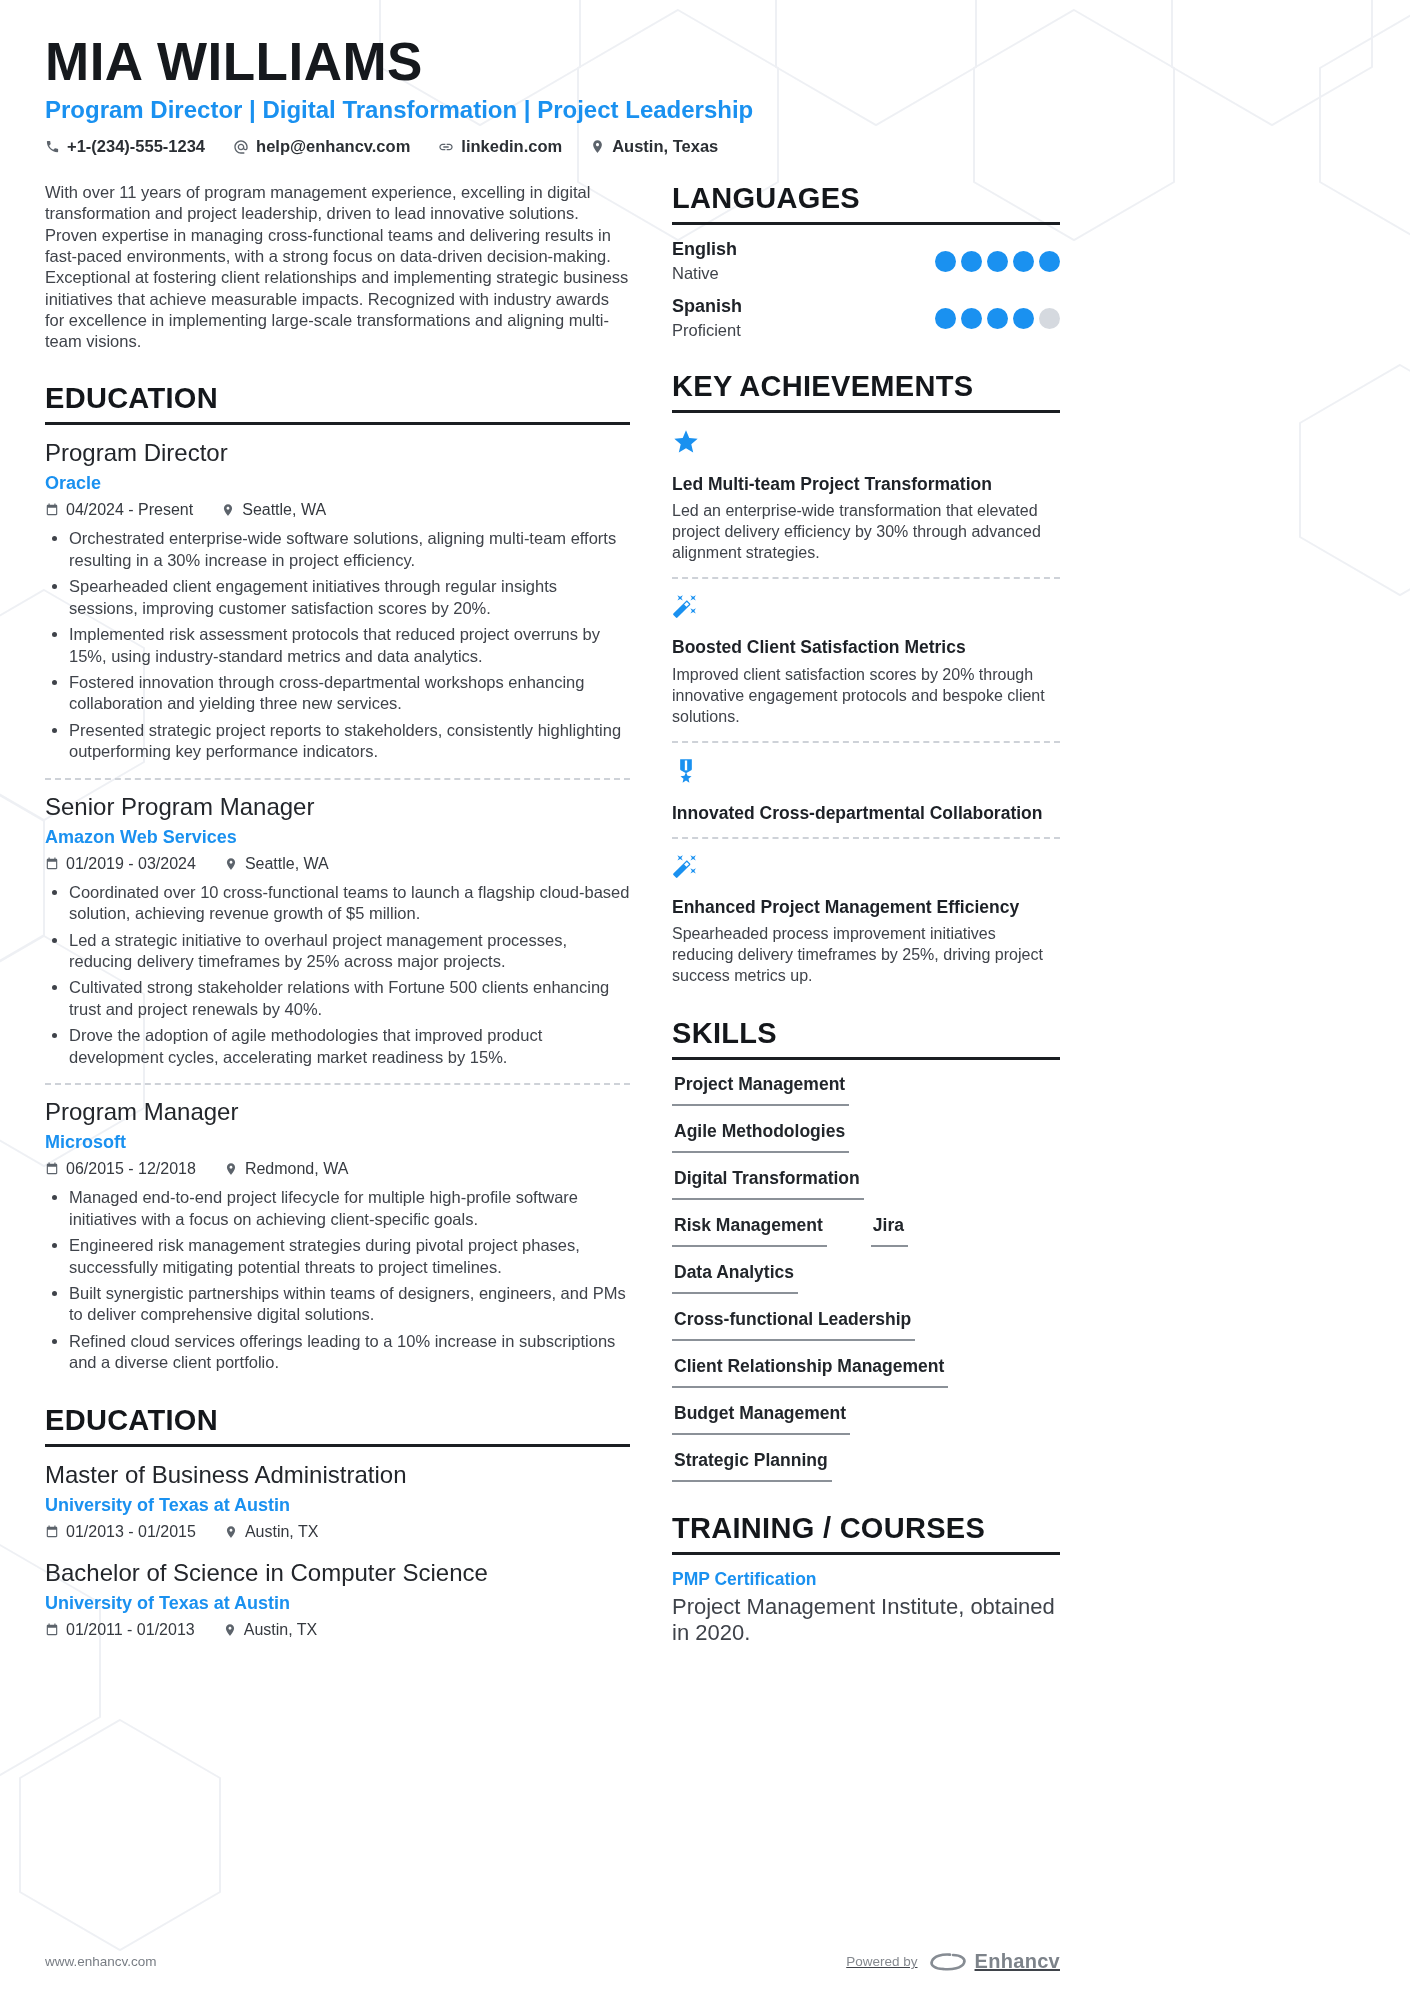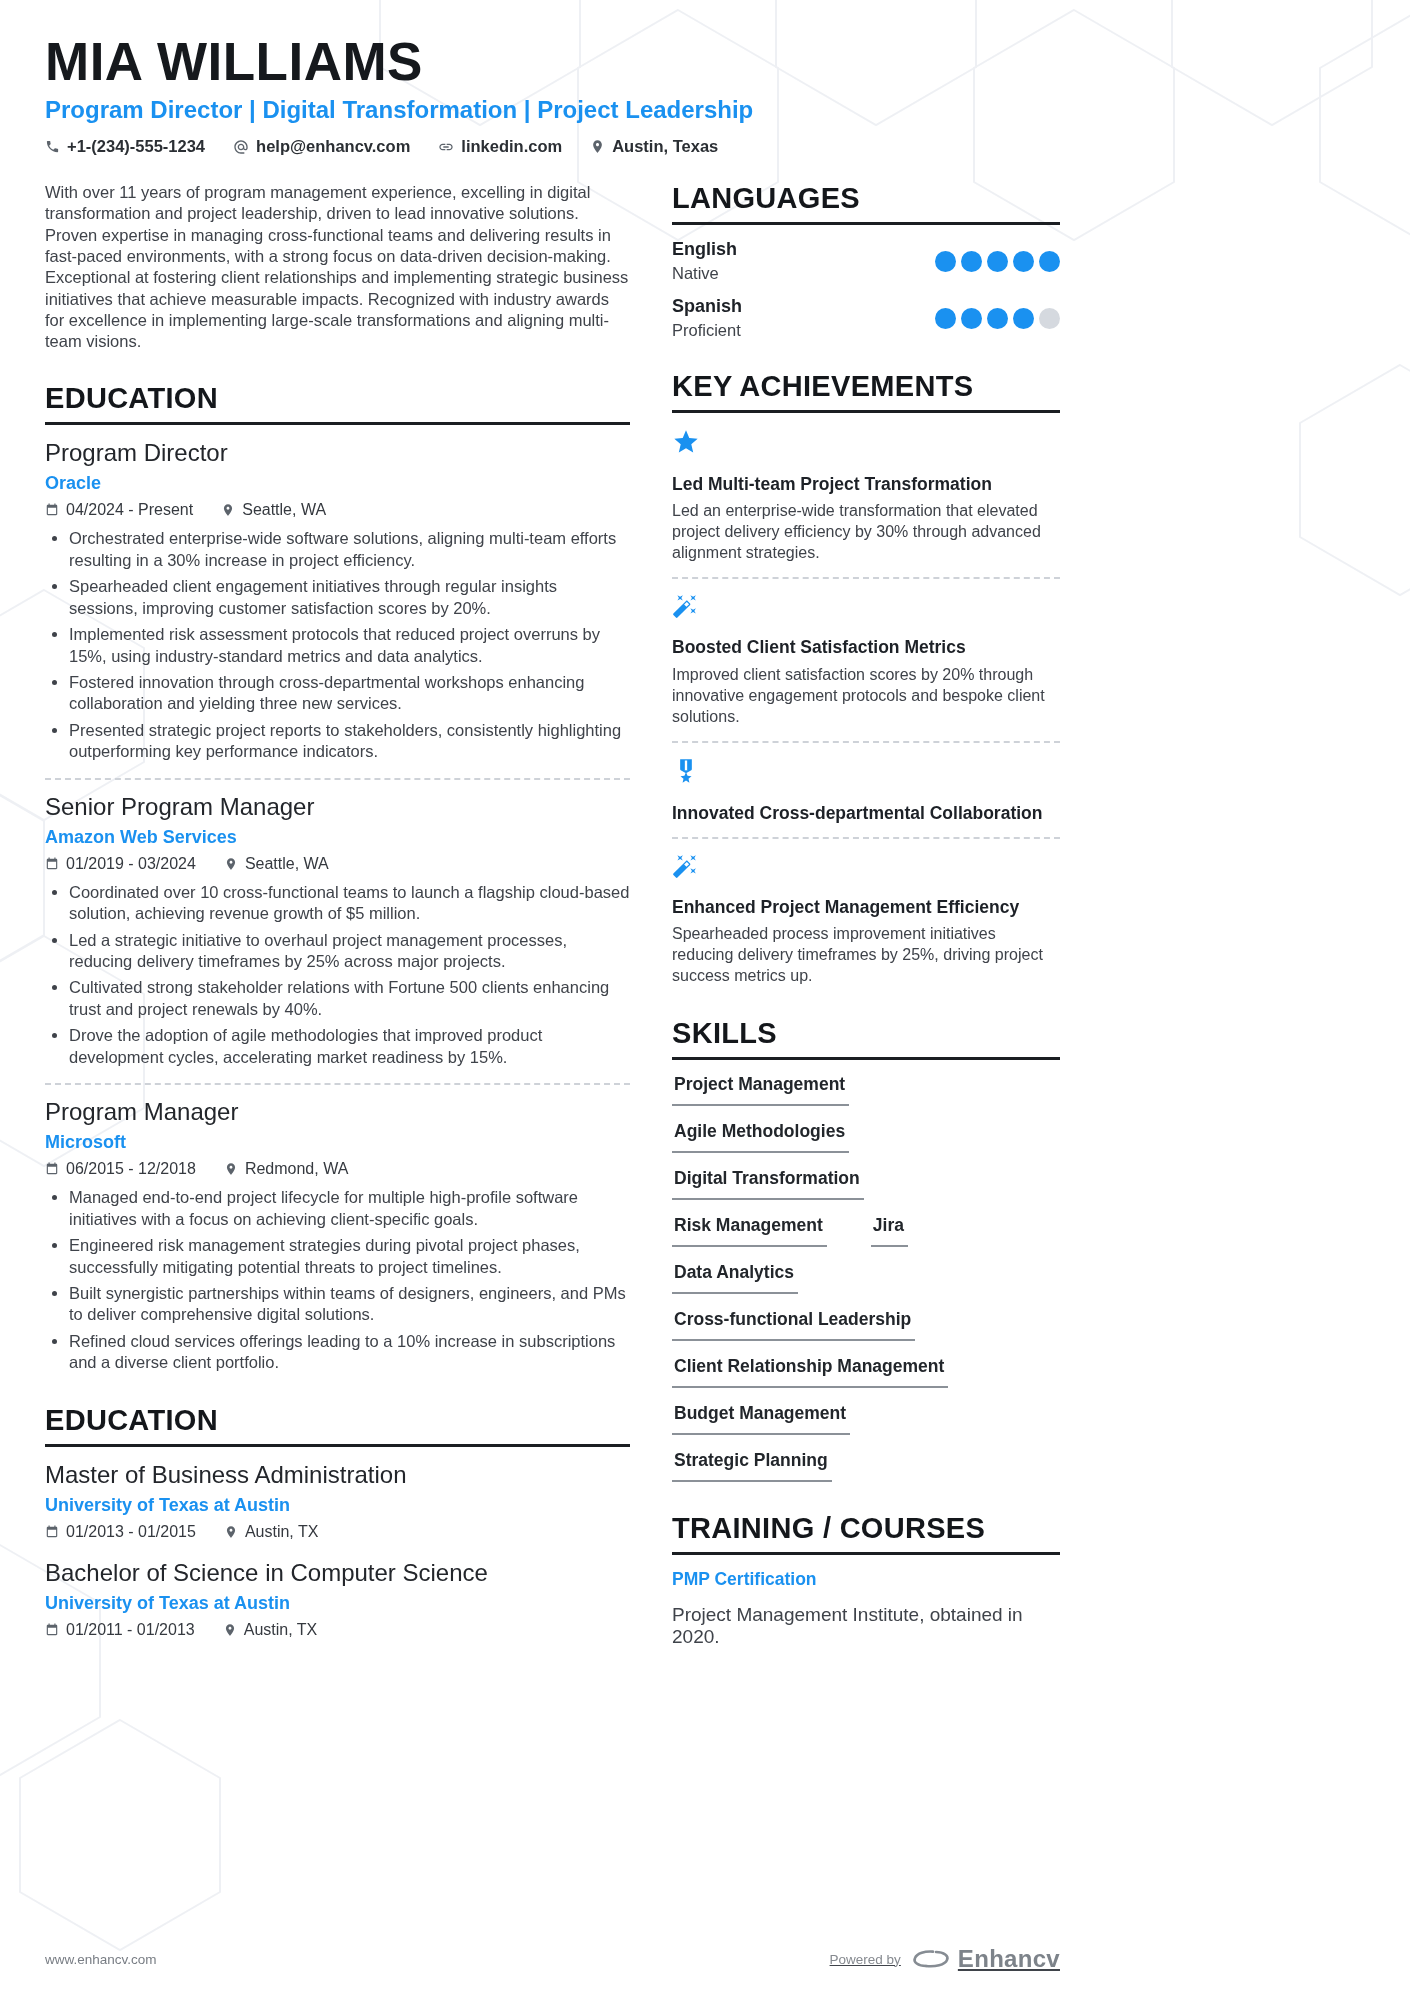--- a/index.html
+++ b/index.html
@@ -56,28 +56,28 @@
   .ach-icon{flex:none;width:30px;color:var(--accent);padding-top:1px;}
   .ach-body{flex:1;}
   .ach-title{font-size:17.5px;font-weight:700;color:#1d2127;line-height:1.22;}
   .ach-text{font-size:16px;line-height:1.31;color:var(--body);margin-top:6px;}
   .ach-divider{border:none;border-top:2px dashed #ced2d8;margin:13px 0;}
 
   .skill-row{display:flex;gap:44px;margin-bottom:15px;}
   .skill{font-size:17.5px;font-weight:700;color:#22262b;border-bottom:2px solid #8b9198;padding:0 4px 9px 2px;}
 
   .course-title{font-size:17.5px;font-weight:700;color:var(--accent);}
-  .course-desc{font-size:19px;color:var(--body);margin-top:14px;}
+  .course-desc{font-size:22px;color:var(--body);margin-top:4px;}
 
   .footer{position:absolute;left:45px;width:1015px;bottom:22px;display:flex;justify-content:space-between;align-items:center;text-align:right;}
   .footer-site{font-size:13.5px;color:#787d84;}
   .powered{display:flex;align-items:center;gap:10px;text-decoration:underline;}
   .powered-label{font-size:13.5px;color:#85898f;}
   .brand{display:flex;align-items:center;gap:7px;}
-  .brand-text{font-size:24px;color:#7d838a;font-weight:600;letter-spacing:.3px;}
+  .brand-text{font-size:20px;color:#7d838a;font-weight:600;letter-spacing:.3px;}
 </style>
 </head>
 <body>
 
 <div class="page">
 
   <svg class="bg-hex" width="1410" height="1995" viewBox="0 0 1410 1995">
     <g stroke="#edeff3" stroke-width="2" fill="none" opacity="0.9">
       <polygon points="0,-115 100,-57 100,57 0,115 -100,57 -100,-57" transform="translate(480,10)"></polygon>
       <polygon points="0,-115 100,-57 100,57 0,115 -100,57 -100,-57" transform="translate(678,125)"></polygon>

